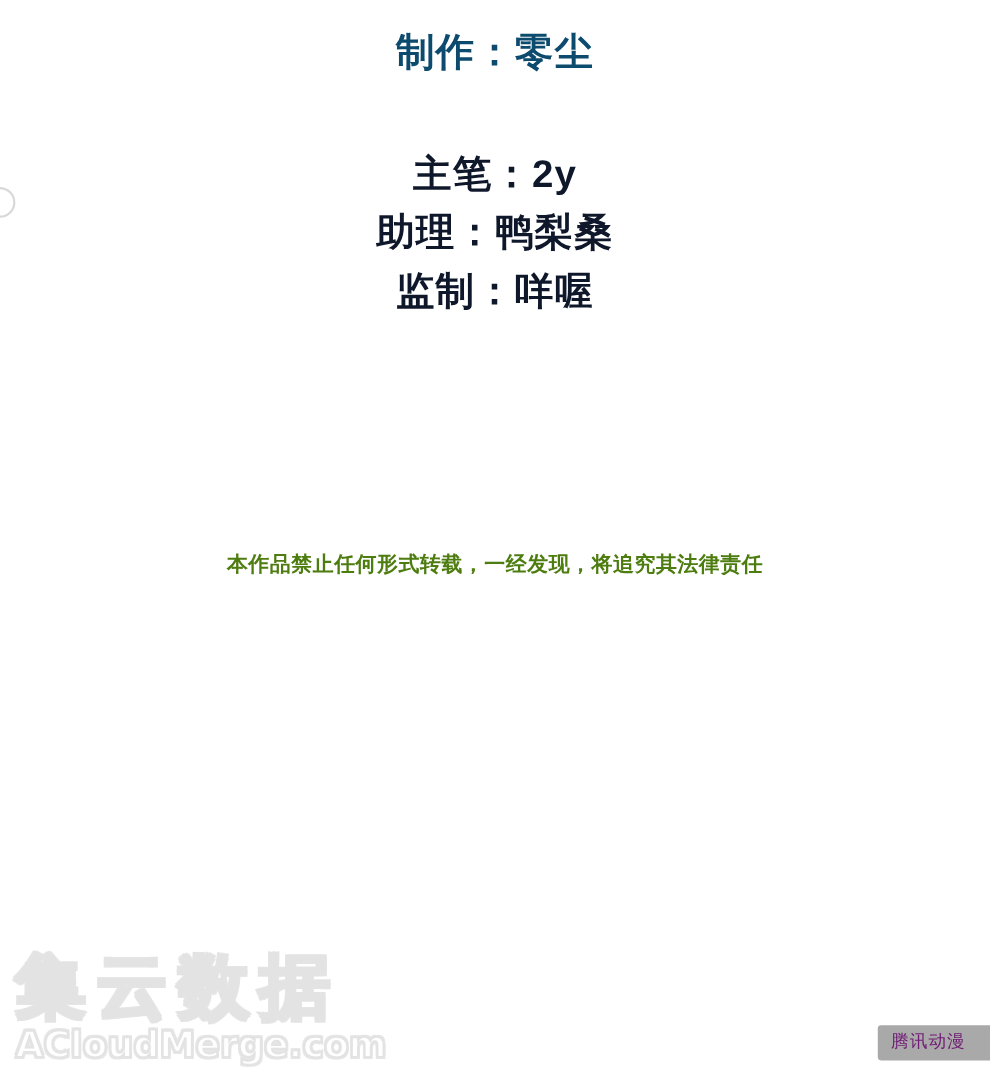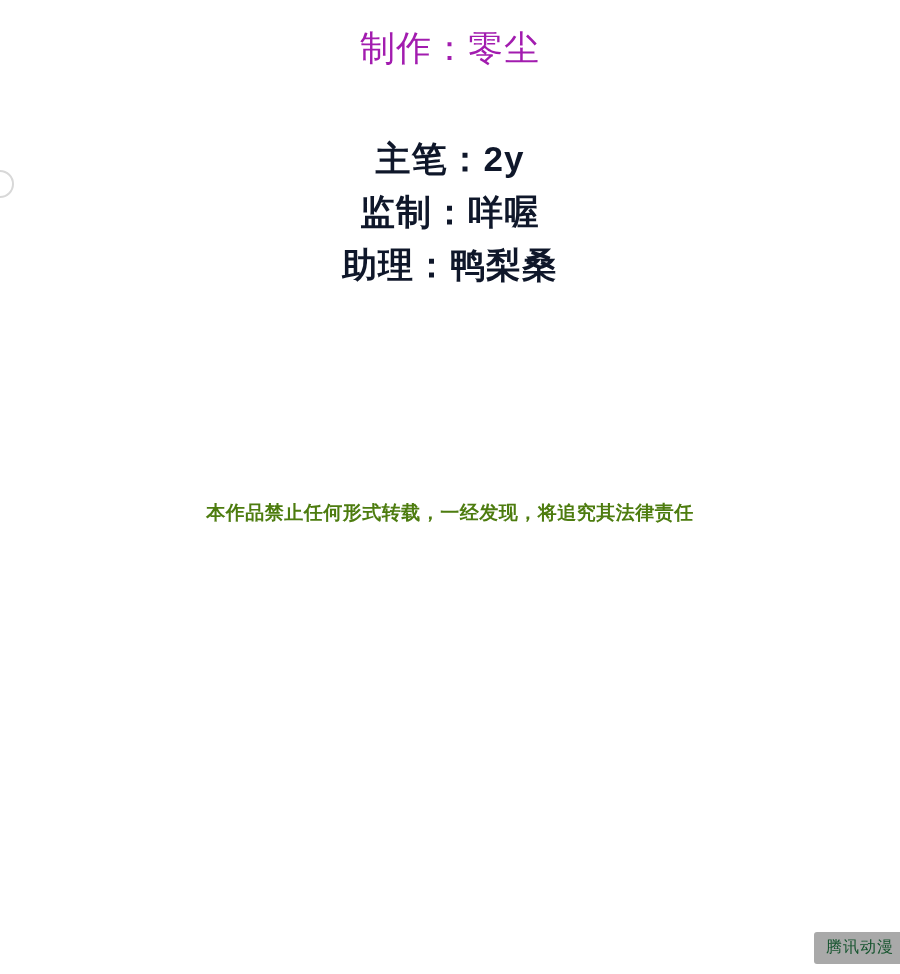--- a/index.html
+++ b/index.html
@@ -38,22 +38,22 @@
     position: absolute;
     left: 0;
     top: 0;
     width: 900px;
     text-align: center;
   }
 
   .credit-producer {
     margin-top: 26px;
     font-size: 35px;
-    font-weight: normal;
-    color: #a21caf;
+    font-weight: bold;
+    color: #0c4a6e;
     letter-spacing: 1px;
     line-height: 1.25;
   }
 
   .credit-block {
     margin-top: 62px;
   }
 
   .credit-line {
     font-size: 35px;
@@ -114,44 +114,48 @@
     margin-top: 2px;
     margin-left: 6px;
   }
 
   
   .badge {
     position: absolute;
     right: 0;
     bottom: 10px;
     background: #a9a9a9;
-    color: #14532d;
+    color: #701a75;
     font-family: "DejaVu Sans", sans-serif;
     font-size: 16px;
-    padding: 5px 6px 6px 12px;
+    padding: 5px 22px 6px 12px;
     letter-spacing: 1px;
     border-top-left-radius: 3px;
     border-bottom-left-radius: 3px;
   }
 </style>
 </head>
 <body>
 
 <div class="page">
 
   <div class="edge-mark"></div>
 
   <div class="credits">
     <div class="credit-producer">制作：零尘</div>
 
     <div class="credit-block">
       <div class="credit-line">主笔：2y</div>
+      <div class="credit-line">助理：鸭梨桑</div>
       <div class="credit-line">监制：咩喔</div>
-      <div class="credit-line">助理：鸭梨桑</div>
     </div>
   </div>
 
   <div class="notice">本作品禁止任何形式转载，一经发现，将追究其法律责任</div>
 
+  <div class="watermark">
+    <div class="wm-cn">集云数据</div>
+    <div class="wm-en">ACloudMerge.com</div>
+  </div>
 
   <div class="badge">腾讯动漫</div>
 
 </div>
 
 </body></html>

